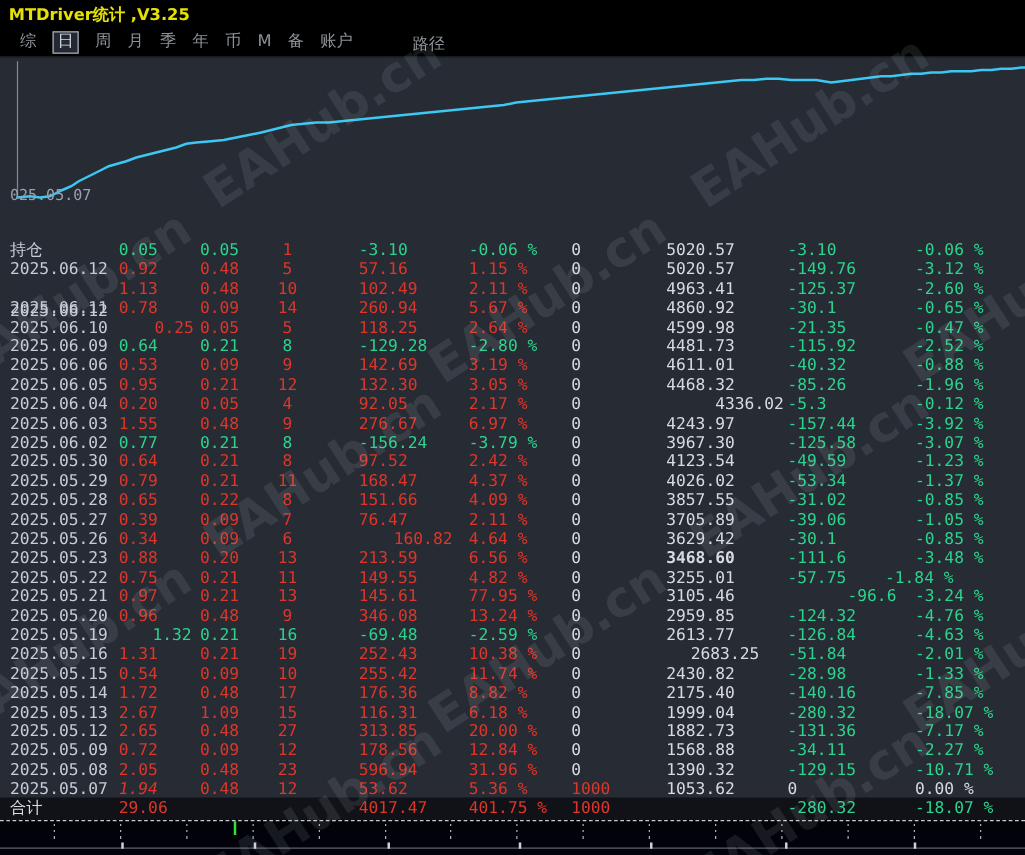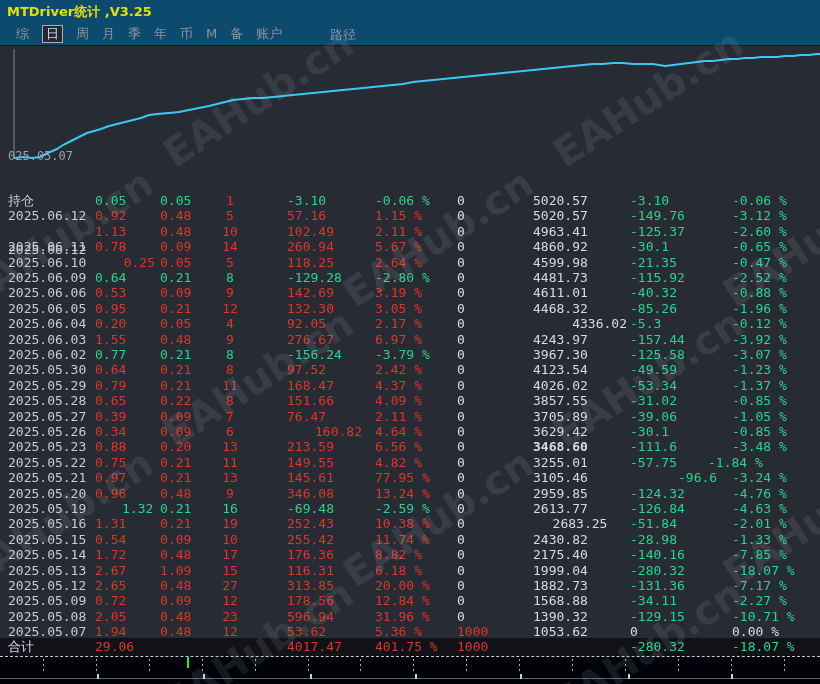--- a/index.html
+++ b/index.html
@@ -1,19 +1,19 @@
 <!DOCTYPE html>
 <html style="--red: #de3629; --green: #2bd38c; --white: #d7dbe1; --date: #c6ccd8; --yellow: #e6e104;"><head>
 <meta charset="utf-8">
 <style>
   html,body{margin:0;padding:0;background:#000;}
   .app{position:relative;width:820px;height:684px;background:#272b34;overflow:hidden;
        font-family:"DejaVu Sans",sans-serif;}
   
-  .topbar{position:absolute;left:0;top:0;width:820px;height:45px;background:#0c4a6e;}
+  .topbar{position:absolute;left:0;top:0;width:820px;height:45px;background:#000000;}
   .win-title{position:absolute;left:7px;top:3px;font-size:13px;font-weight:bold;color:var(--yellow);}
   .menu-items{position:absolute;left:16px;top:25px;display:flex;gap:13px;align-items:center;
               font-size:13px;color:#8e939b;}
   .menu-item{cursor:default;line-height:16px;}
   .menu-item.selected{border:1px solid #a9aeb8;background:#232833;color:#d8dce4;padding:0 3px;}
   .menu-path{position:absolute;left:330px;top:26px;font-size:13px;color:#8e939b;}
   
   .chart{position:absolute;left:0;top:45px;width:820px;height:117px;background:#262b34;
          border-top:1px solid #15171b;}
   .chart svg{position:absolute;left:0;top:0;}
@@ -402,21 +402,21 @@
         <span class="cell c-red" style="left: 210px; width: 40px; text-align: center;">23</span>
         <span class="cell c-red" style="left: 287px; width: 88px;">596.94</span>
         <span class="cell c-red" style="left: 375px; width: 82px;">31.96 %</span>
         <span class="cell c-white" style="left: 457px; width: 72px;">0</span>
         <span class="cell c-white" style="left: 533px; width: 94px;">1390.32</span>
         <span class="cell c-green" style="left: 630px; width: 98px;">-129.15</span>
         <span class="cell c-green" style="left: 732px; width: 88px;">-10.71 %</span>
       </div>
       <div class="trow" style="top: 624.2px; height: 15.4px;">
         <span class="cell c-date" style="left: 8px; width: 88px;">2025.05.07</span>
-        <span class="cell c-red" style="left: 95px; width: 60px;">1.94</span>
+        <span class="cell c-red" style="left: 95px; width: 60px; font-style: italic;">1.94</span>
         <span class="cell c-red" style="left: 160px; width: 48px;">0.48</span>
         <span class="cell c-red" style="left: 210px; width: 40px; text-align: center;">12</span>
         <span class="cell c-red" style="left: 287px; width: 88px;">53.62</span>
         <span class="cell c-red" style="left: 375px; width: 82px;">5.36 %</span>
         <span class="cell c-red" style="left: 457px; width: 72px;">1000</span>
         <span class="cell c-white" style="left: 533px; width: 94px;">1053.62</span>
         <span class="cell c-white" style="left: 630px; width: 98px;">0</span>
         <span class="cell c-white" style="left: 732px; width: 88px;">0.00 %</span>
       </div>
       <div class="trow total" style="top: 638px; height: 18px;">

